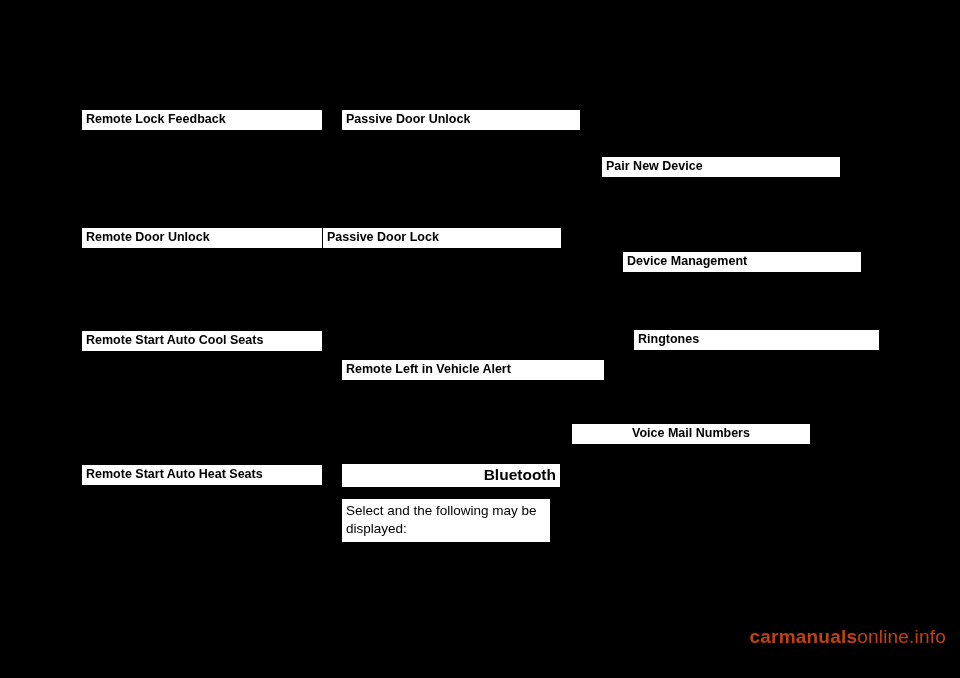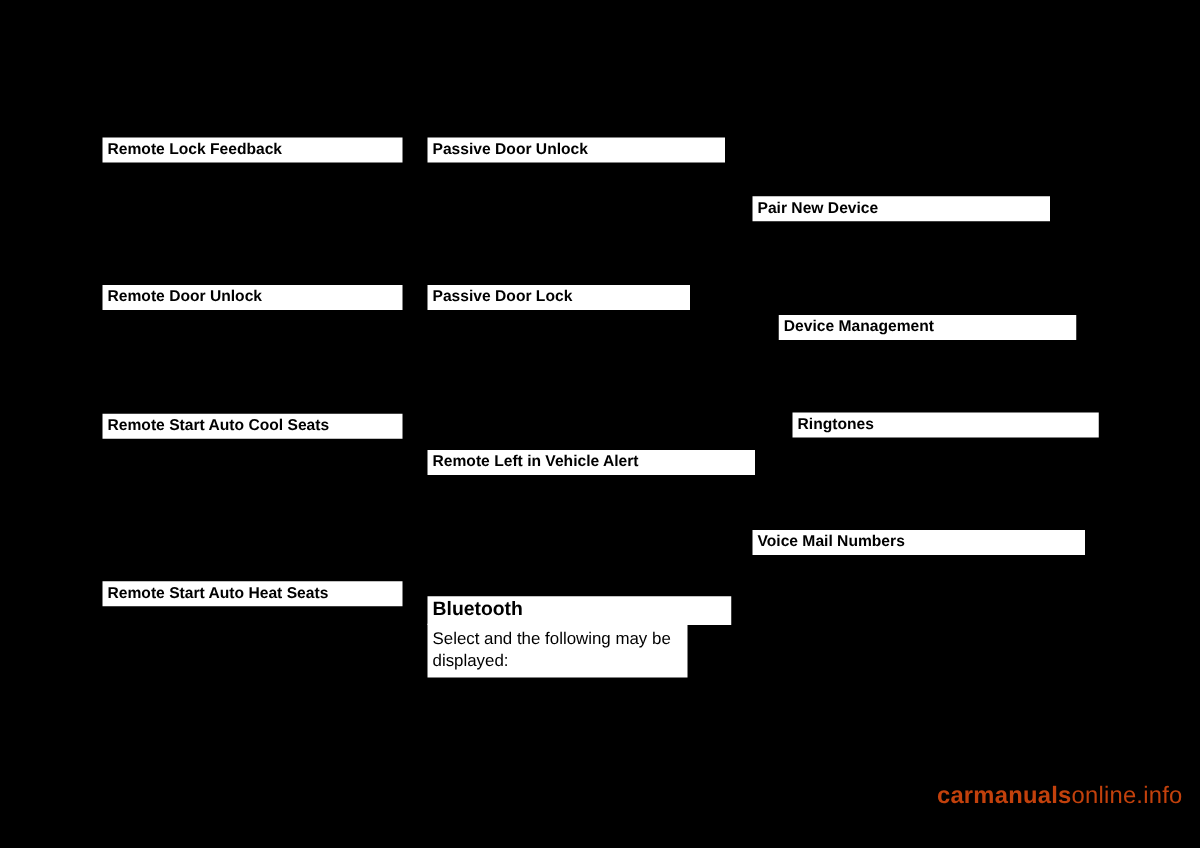--- a/index.html
+++ b/index.html
@@ -59,28 +59,28 @@
 </style>
 </head>
 <body>
 
 <div class="page">
   <div id="blocks-container">
       <div class="hl" style="left: 82px; top: 110px; width: 240px; min-height: 18px;">Remote Lock Feedback</div>
       <div class="hl" style="left: 342px; top: 110px; width: 238px; min-height: 18px;">Passive Door Unlock</div>
       <div class="hl" style="left: 602px; top: 157px; width: 238px; min-height: 18px;">Pair New Device</div>
       <div class="hl" style="left: 82px; top: 228px; width: 240px; min-height: 18px;">Remote Door Unlock</div>
-      <div class="hl" style="left: 342px; top: 228px; width: 210px; min-height: 18px;">Passive Door Lock</div>
+      <div class="hl" style="left: 323px; top: 228px; width: 238px; min-height: 18px;">Passive Door Lock</div>
       <div class="hl" style="left: 602px; top: 252px; width: 238px; min-height: 18px; margin-left: 21px;">Device Management</div>
       <div class="hl" style="left: 82px; top: 331px; width: 240px; min-height: 18px;">Remote Start Auto Cool Seats</div>
       <div class="hl" style="left: 634px; top: 330px; width: 245px; min-height: 18px;">Ringtones</div>
       <div class="hl" style="left: 342px; top: 360px; width: 262px; min-height: 18px;">Remote Left in Vehicle Alert</div>
-      <div class="hl" style="left: 602px; top: 424px; width: 266px; min-height: 18px;">Voice Mail Numbers</div>
+      <div class="hl" style="left: 572px; top: 424px; width: 238px; min-height: 18px; text-align: center;">Voice Mail Numbers</div>
       <div class="hl" style="left: 82px; top: 465px; width: 240px; min-height: 18px;">Remote Start Auto Heat Seats</div>
-      <div class="hl big" style="left: 342px; top: 477px; width: 243px; min-height: 20px;">Bluetooth</div>
+      <div class="hl big" style="left: 342px; top: 464px; width: 218px; min-height: 20px; text-align: right;">Bluetooth</div>
       <div class="hl body" style="left: 342px; top: 499px; width: 208px; min-height: 37px;">Select and the following may be
 displayed:</div>
     </div>
 
   <div class="watermark">
     <span class="bold">carmanuals</span><span>online.info</span>
   </div>
 </div>
 
 </body></html>

